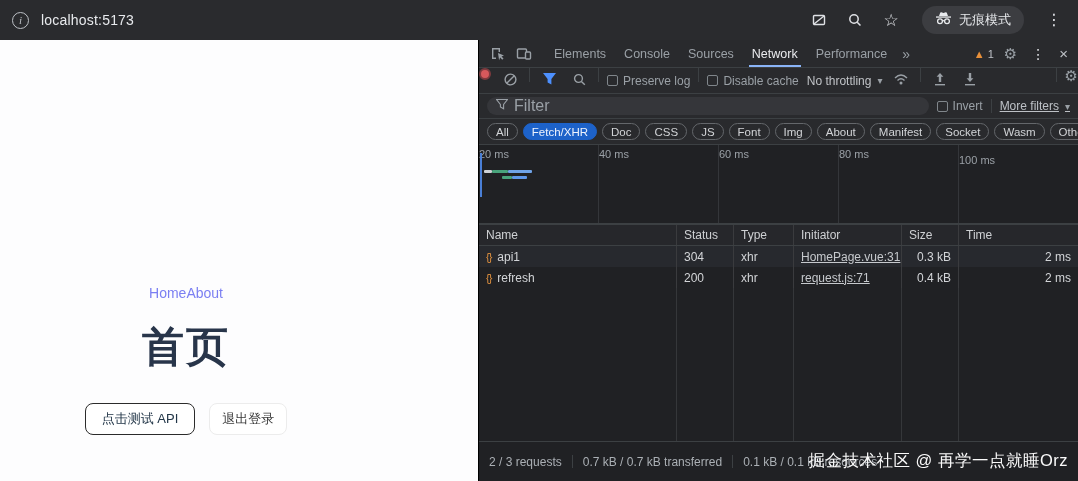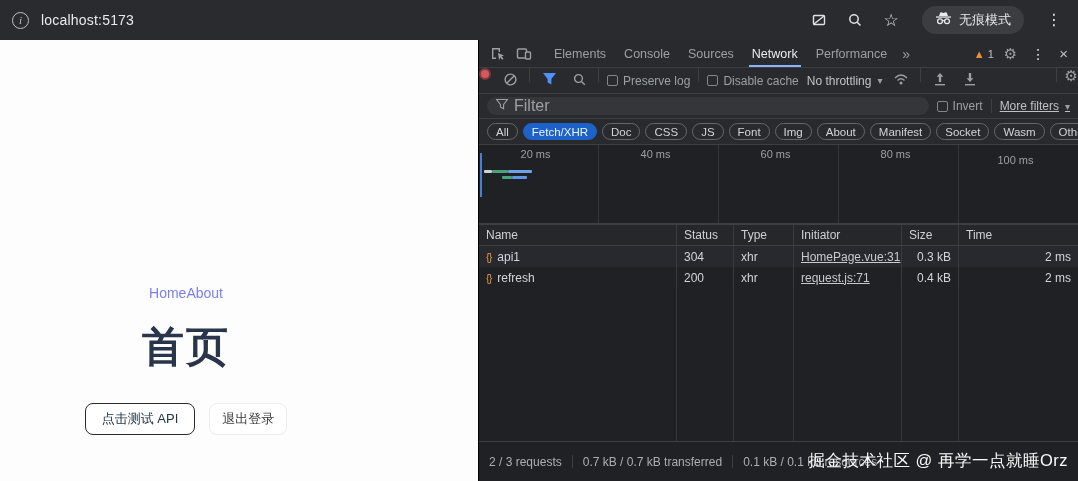--- a/index.html
+++ b/index.html
@@ -70,21 +70,21 @@
   .filter-field input::placeholder { color:#9aa0a6; }
   .morefilters { display:flex; align-items:center; gap:6px; color:#bdc1c6; cursor:pointer; white-space:nowrap;text-decoration:underline; }
 
   
   .chiprow { height:26px; background:#292a2d; display:flex; align-items:center; gap:5px; padding:0 8px; flex:0 0 auto; }
   .chip { border:1px solid #64676b; border-radius:9px; padding:1.5px 8px; font-size:11.5px; color:#d2d4d7; cursor:pointer; white-space:nowrap; }
   .chip.active { background:#1d62c9; border-color:#1d62c9; color:#eef3fd; }
 
   
   .timeline { height:79px; background:#202124; position:relative; display:flex; flex:0 0 auto; }
-  .tl-seg { flex:1; border-right:1px solid #34363a; font-size:11px; color:#9aa0a6; text-align:center; padding:3px 6px 0 0; }
+  .tl-seg { flex:1; border-right:1px solid #34363a; font-size:11px; color:#9aa0a6; text-align:left; padding:3px 6px 0 0; }
   .tl-seg:last-child { border-right:none;margin-top:6px; }
   .tl-startline { position:absolute; left:1px; top:8px; width:2px; height:44px; background:#4a7fd6; }
   .wf-bar { position:absolute; height:3px; border-radius:1px; }
   .wf1a { left:5px; top:25px; width:8px; background:#cfd2d6; }
   .wf1b { left:13px; top:25px; width:16px; background:#49a47c; }
   .wf1c { left:29px; top:25px; width:24px; background:#6fa3e8; }
   .wf2a { left:23px; top:31px; width:10px; background:#49a47c; }
   .wf2b { left:33px; top:31px; width:15px; background:#5e97ea; }
 
   

